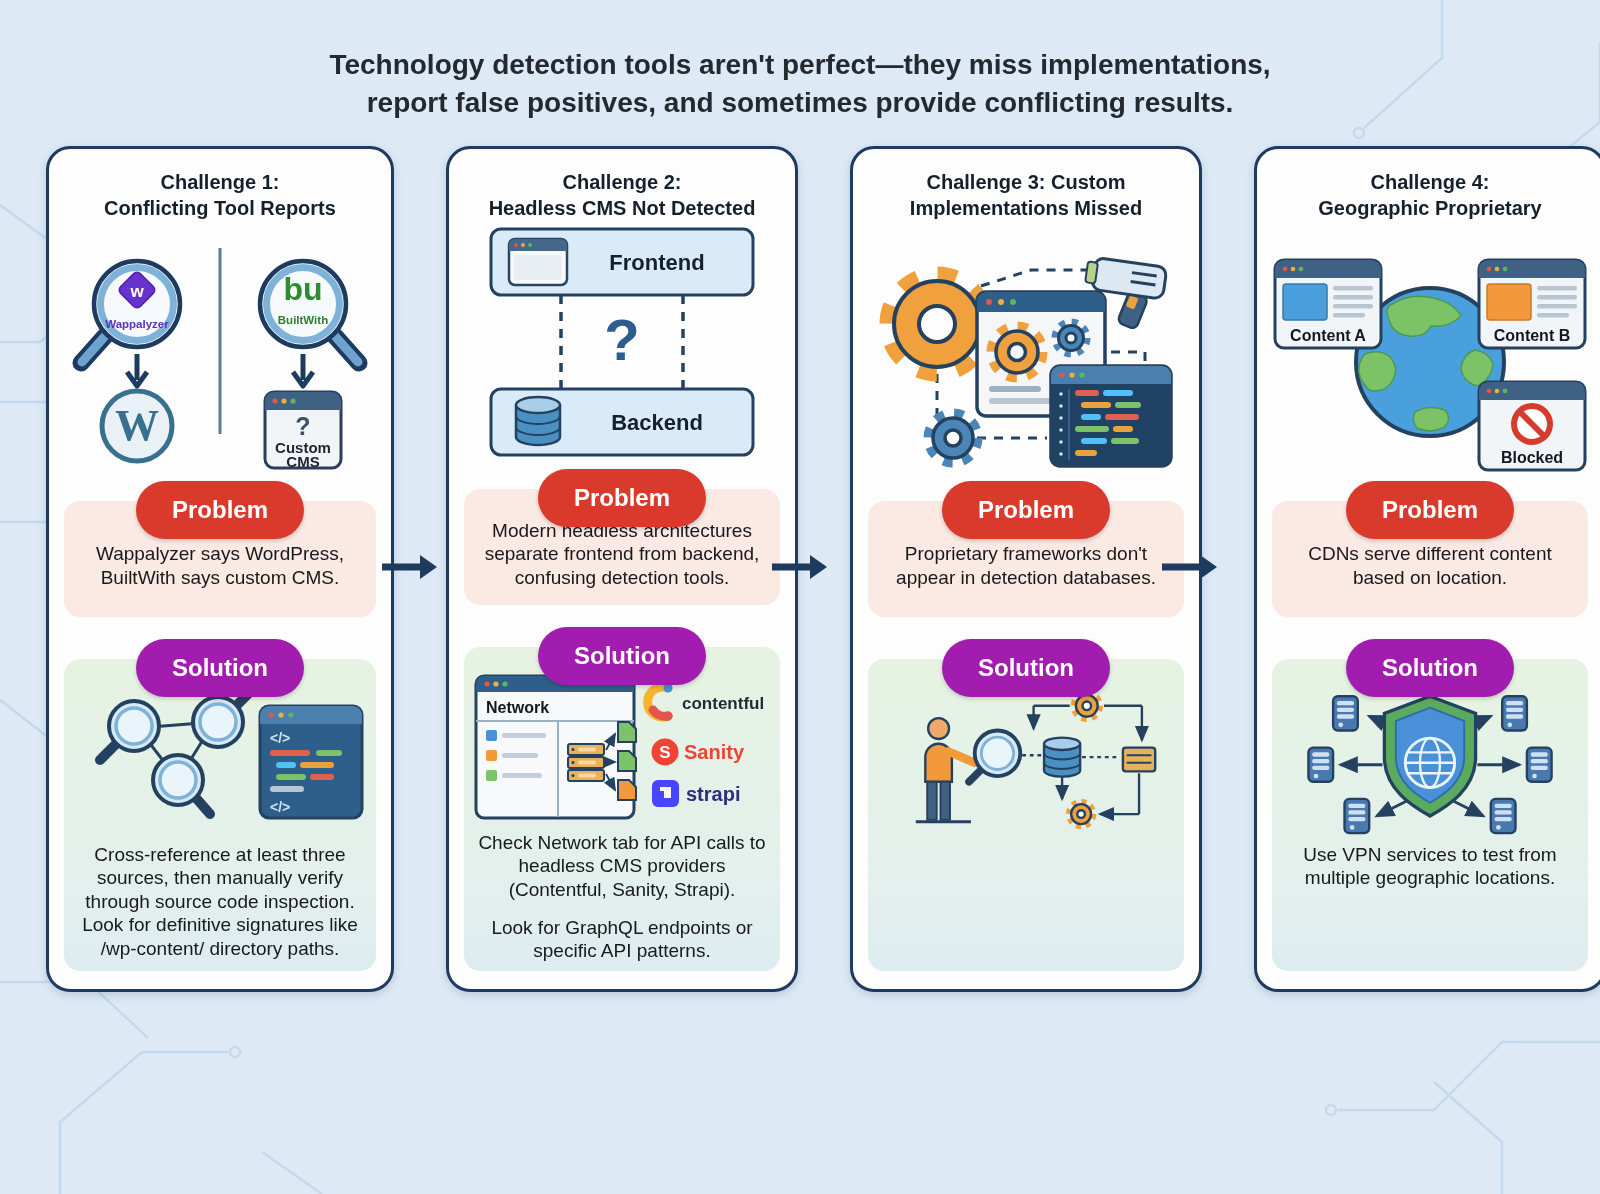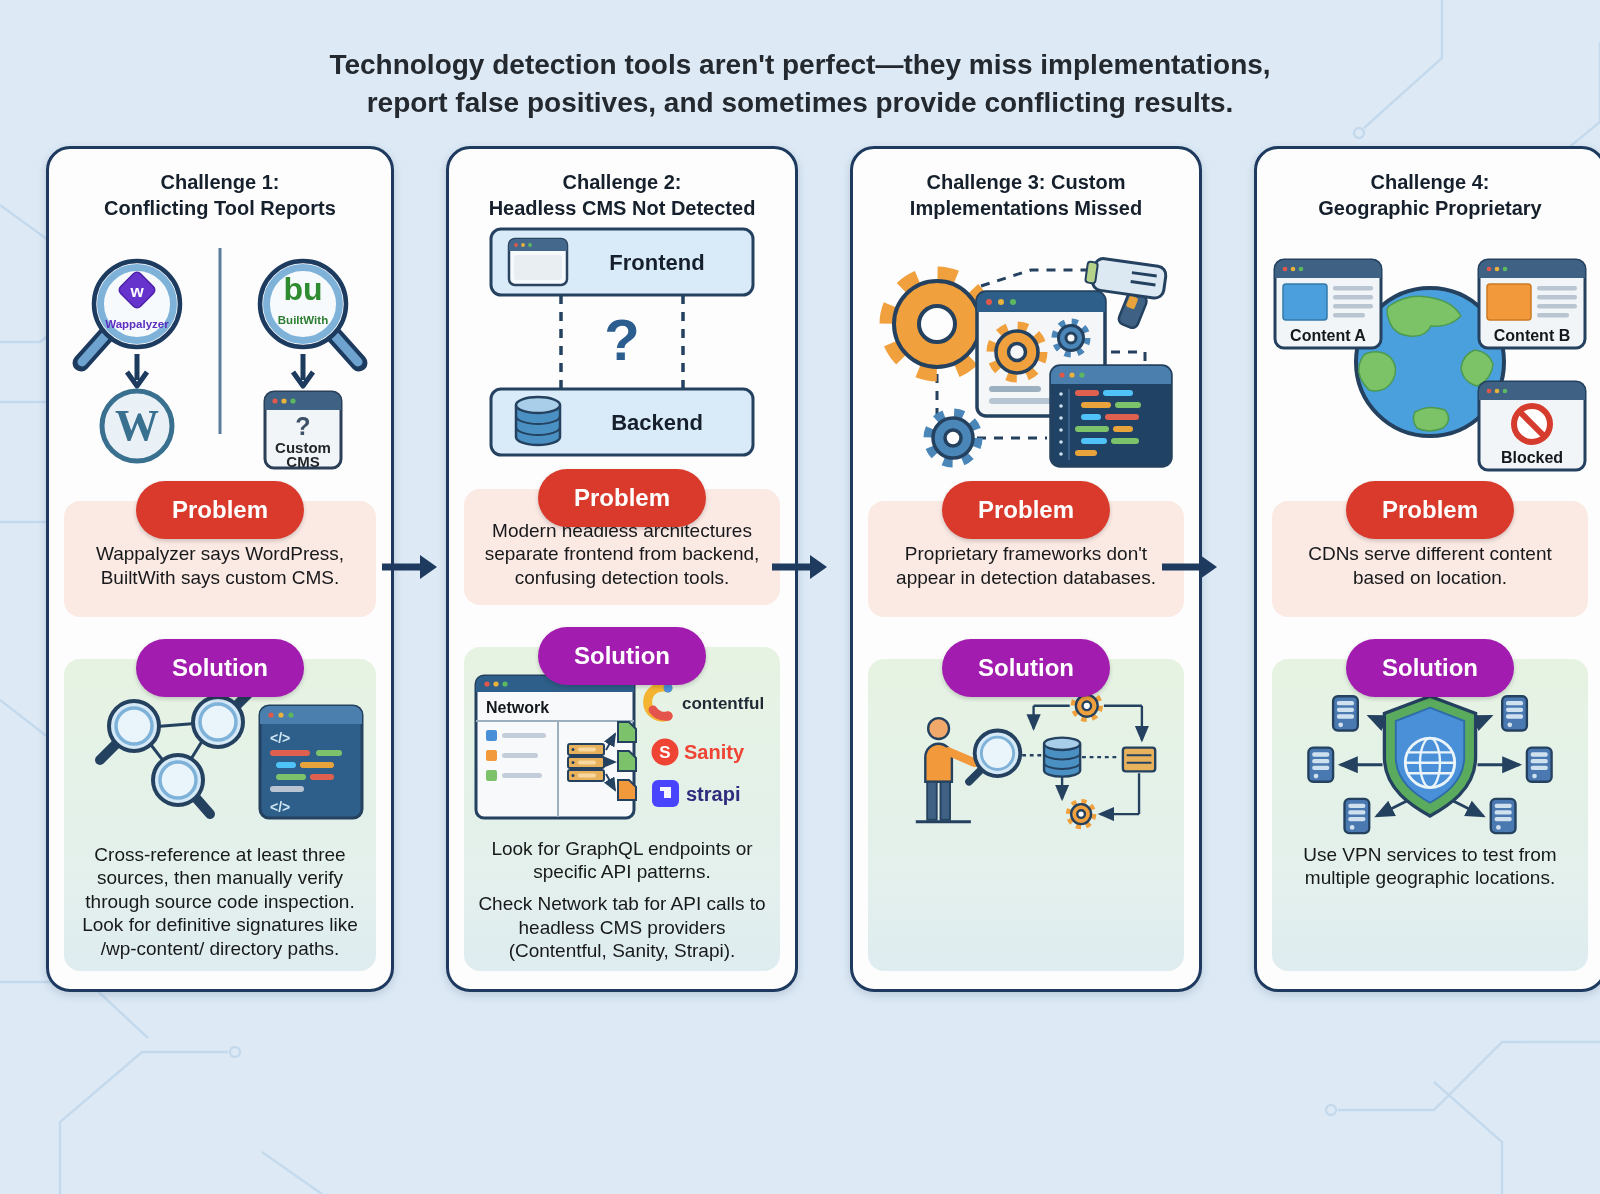--- a/index.html
+++ b/index.html
@@ -301,22 +301,22 @@
               <text x="193" y="86" text-anchor="middle" font-size="17" font-weight="bold" fill="#ffffff">S</text>
               <text x="212" y="87" font-size="20" font-weight="bold" fill="#ef4434">Sanity</text>
             </g>
             <g>
               <rect x="180" y="108" width="27" height="27" rx="6" fill="#4945ff"></rect>
               <path d="M188 115 h11 v11 h-7 v-7 h-4 z" fill="#ffffff" opacity="0.95"></path>
               <text x="214" y="129" font-size="20" font-weight="bold" fill="#2f2c7e">strapi</text>
             </g>
           </svg>
         </div>
+        <p class="body-text sol-text">Check Network tab for API calls to headless CMS providers (Contentful, Sanity, Strapi).</p>
         <p class="body-text sol-text2">Look for GraphQL endpoints or specific API patterns.</p>
-        <p class="body-text sol-text">Check Network tab for API calls to headless CMS providers (Contentful, Sanity, Strapi).</p>
       </div>
     </div>
   </section>
 
   <section class="card">
     <h2 class="card-title">
       <span>Challenge 3: Custom</span><br>
       <span>Implementations Missed</span>
     </h2>
     <div class="illu">

